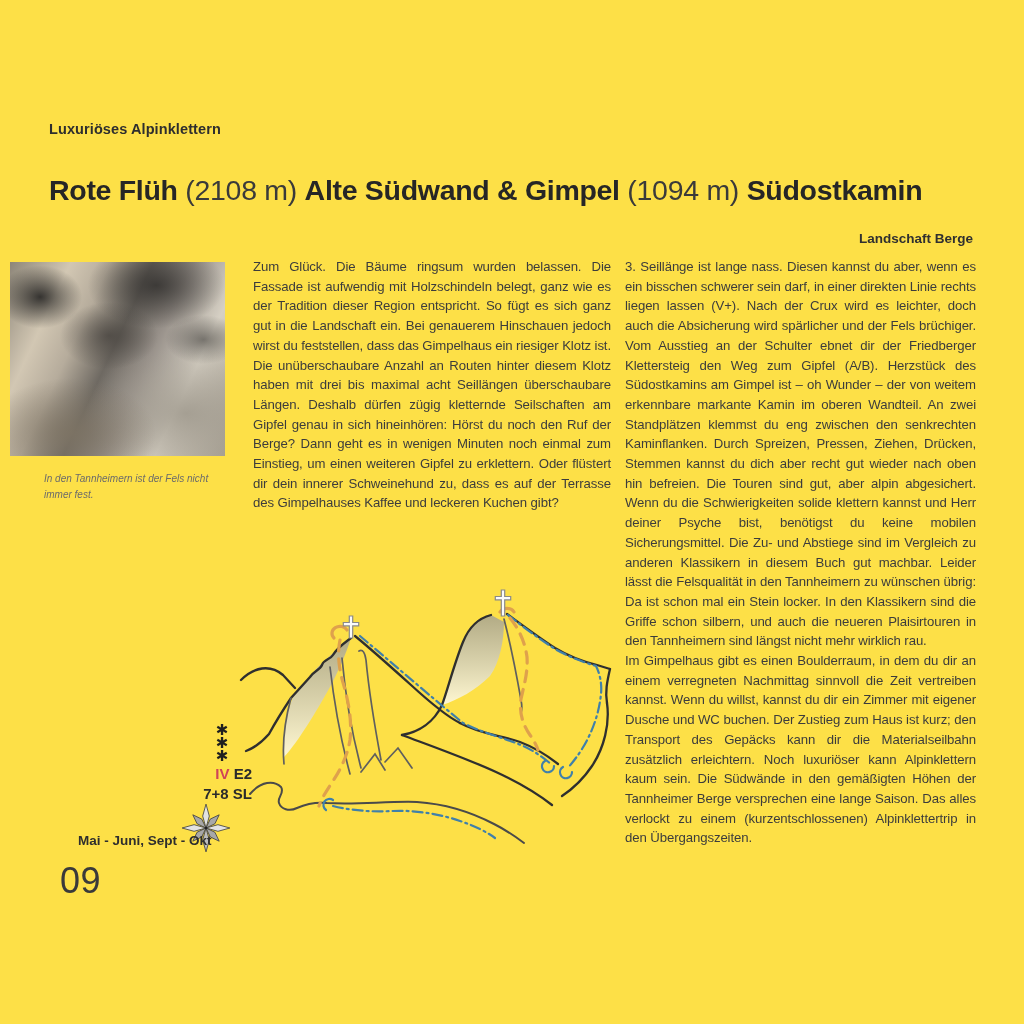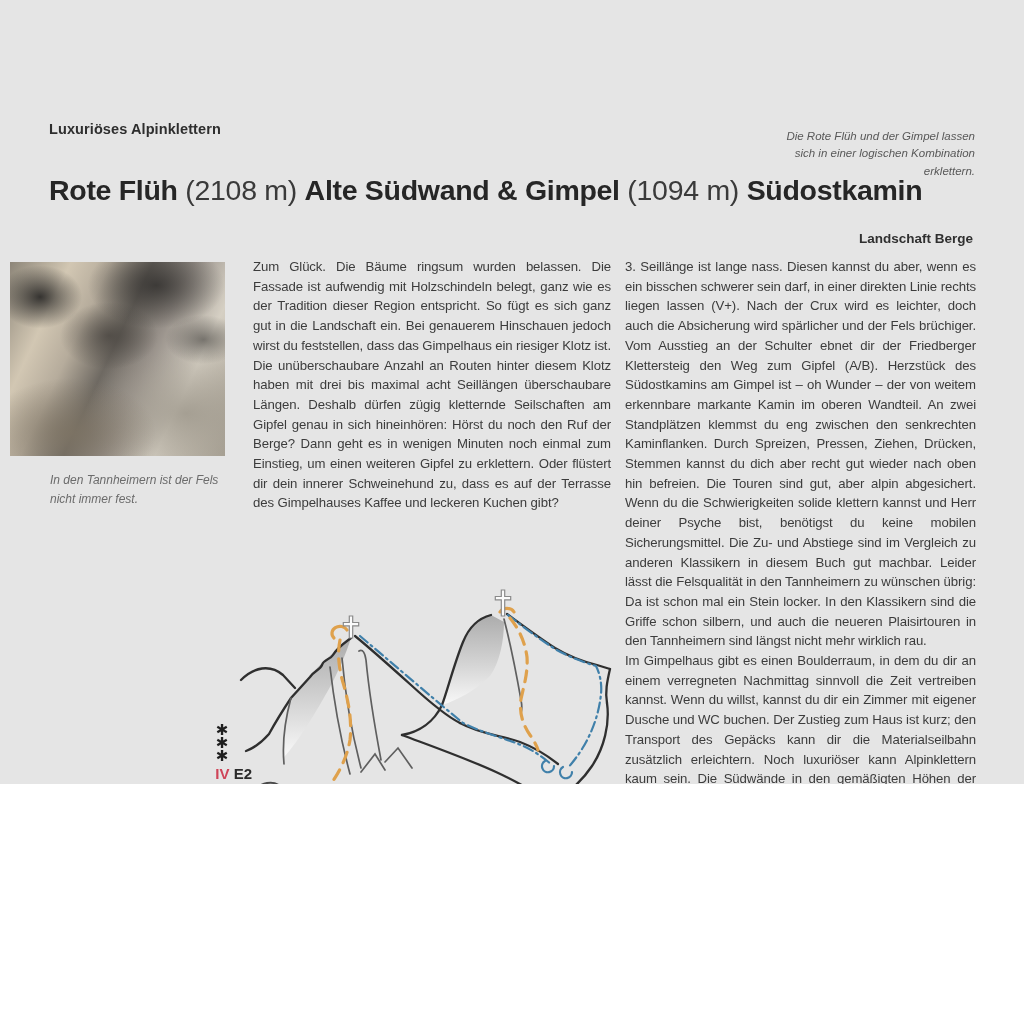--- a/index.html
+++ b/index.html
@@ -1,61 +1,60 @@
 <!DOCTYPE html>
 <html lang="de"><head>
 <meta charset="utf-8">
 <style>
   html,body{margin:0;padding:0;}
   body{width:1024px;height:1024px;background:#ffffff;font-family:"Liberation Sans",sans-serif;color:#3d3d3d;}
-  .page{position:relative;width:1024px;height:784px;background:#e5e5e5;overflow:hidden;}
+  .page{position:relative;width:1024px;height:1024px;background:#fde047;overflow:hidden;}
 
   .kicker{position:absolute;left:49px;top:121px;font-size:14.5px;font-weight:700;color:#2e2e2e;letter-spacing:.1px;}
   .intro-note{position:absolute;right:49px;top:128px;width:200px;text-align:right;font-style:italic;font-size:11.5px;line-height:1.5;color:#585858;}
   .title{position:absolute;left:49px;top:174px;width:940px;font-size:28.5px;color:#262626;letter-spacing:-.3px;white-space:nowrap;}
   .title .b{font-weight:700;}
   .title .l{font-weight:400;color:#3a3a3a;}
   .region{position:absolute;right:51px;top:231px;font-size:13.5px;font-weight:700;color:#303030;}
 
   .photo{position:absolute;left:10px;top:262px;width:215px;height:194px;
     background:
       radial-gradient(60px 45px at 14% 18%, rgba(38,37,36,.9), rgba(38,37,36,0) 70%),
       radial-gradient(95px 60px at 68% 12%, rgba(52,50,48,.88), rgba(52,50,48,0) 72%),
       radial-gradient(70px 48px at 46% 38%, rgba(66,62,58,.72), rgba(66,62,58,0) 70%),
       radial-gradient(55px 35px at 90% 40%, rgba(60,58,55,.6), rgba(60,58,55,0) 70%),
       radial-gradient(110px 70px at 28% 88%, rgba(126,116,100,.85), rgba(126,116,100,0) 78%),
       radial-gradient(130px 85px at 82% 78%, rgba(158,152,140,.85), rgba(158,152,140,0) 78%),
       linear-gradient(115deg,#8d8679 0%,#d2c7b3 20%,#b6ac9c 33%,#6e6962 47%,#98918a 60%,#d6d0c4 77%,#a8a194 100%);
   }
-  .photo-caption{position:absolute;left:50px;top:471px;width:175px;font-style:italic;font-size:12px;line-height:1.55;color:#6b6b6b;}
+  .photo-caption{position:absolute;left:44px;top:471px;width:175px;font-style:italic;font-size:10px;line-height:1.55;color:#6b6b6b;}
 
   .col{position:absolute;top:257px;font-size:13.2px;line-height:19.7px;text-align:justify;color:#3c3c3c;letter-spacing:-.1px;}
   .col p{margin:0;hyphens:auto;-webkit-hyphens:auto;}
   .col-left{left:253px;width:358px;}
   .col-right{left:625px;width:351px;}
 
   .topo{position:absolute;left:238px;top:572px;width:385px;height:300px;}
   .stars{position:absolute;left:206px;top:723px;width:32px;text-align:center;font-size:15px;line-height:13px;color:#1f1f1f;}
   .stars span{display:block;}
   .grade-line{position:absolute;left:150px;top:765px;width:102px;text-align:right;font-size:15px;font-weight:700;color:#2b2b2b;}
   .grade-roman{color:#cf4458;}
   .pitches{position:absolute;left:150px;top:785px;width:102px;text-align:right;font-size:15px;font-weight:700;color:#2b2b2b;}
   .compass{position:absolute;left:179px;top:801px;width:54px;height:54px;}
   .season{position:absolute;left:58px;top:833px;font-size:13.5px;font-weight:700;color:#2e2e2e;padding-left:20px;}
-  .page-number{position:absolute;left:36px;top:860px;font-size:48px;font-weight:400;color:#3a3a3a;letter-spacing:.5px;}
+  .page-number{position:absolute;left:60px;top:860px;font-size:36px;font-weight:400;color:#3a3a3a;letter-spacing:.5px;}
   .footer{position:absolute;left:0;top:877px;width:1024px;text-align:center;font-style:italic;font-size:11.5px;color:#6b6b6b;}
 </style>
 </head>
 <body>
 
 <div class="page">
 
   <div class="kicker">Luxuriöses Alpinklettern</div>
 
-  <div class="intro-note">Die Rote Flüh und der Gimpel lassen sich in einer logischen Kombination erklettern.</div>
 
   <h1 class="title" style="margin:0;">
     <span class="b">Rote Flüh</span><span class="l"> (2108 m) </span><span class="b">Alte Südwand &amp; Gimpel</span><span class="l"> (1094 m) </span><span class="b">Südostkamin</span>
   </h1>
 
   <div class="region">Landschaft Berge</div>
 
   <div class="photo"></div>
   <div class="photo-caption">In den Tannheimern ist der Fels nicht immer fest.</div>
 

